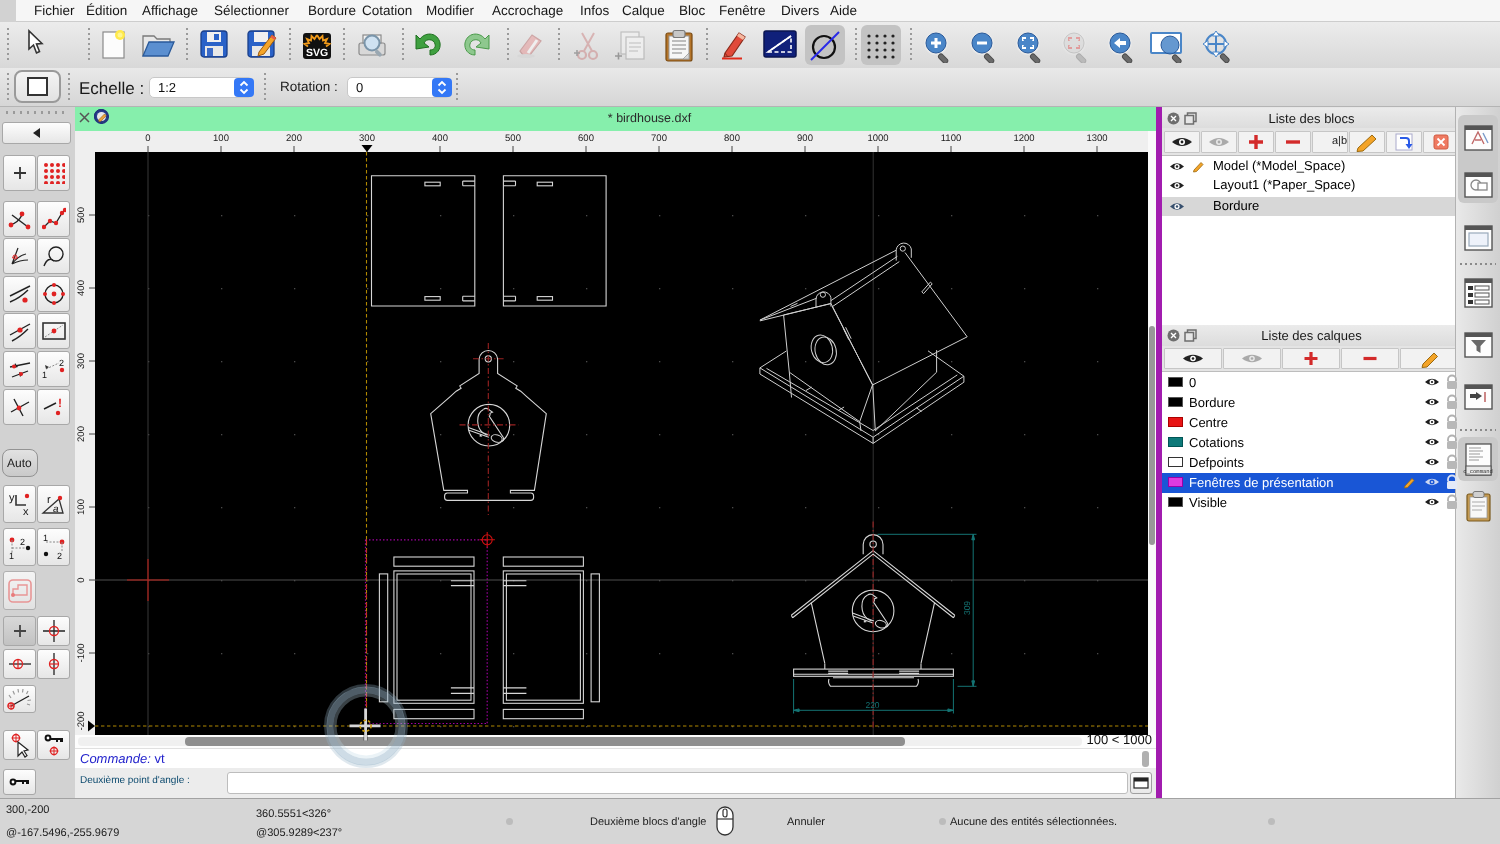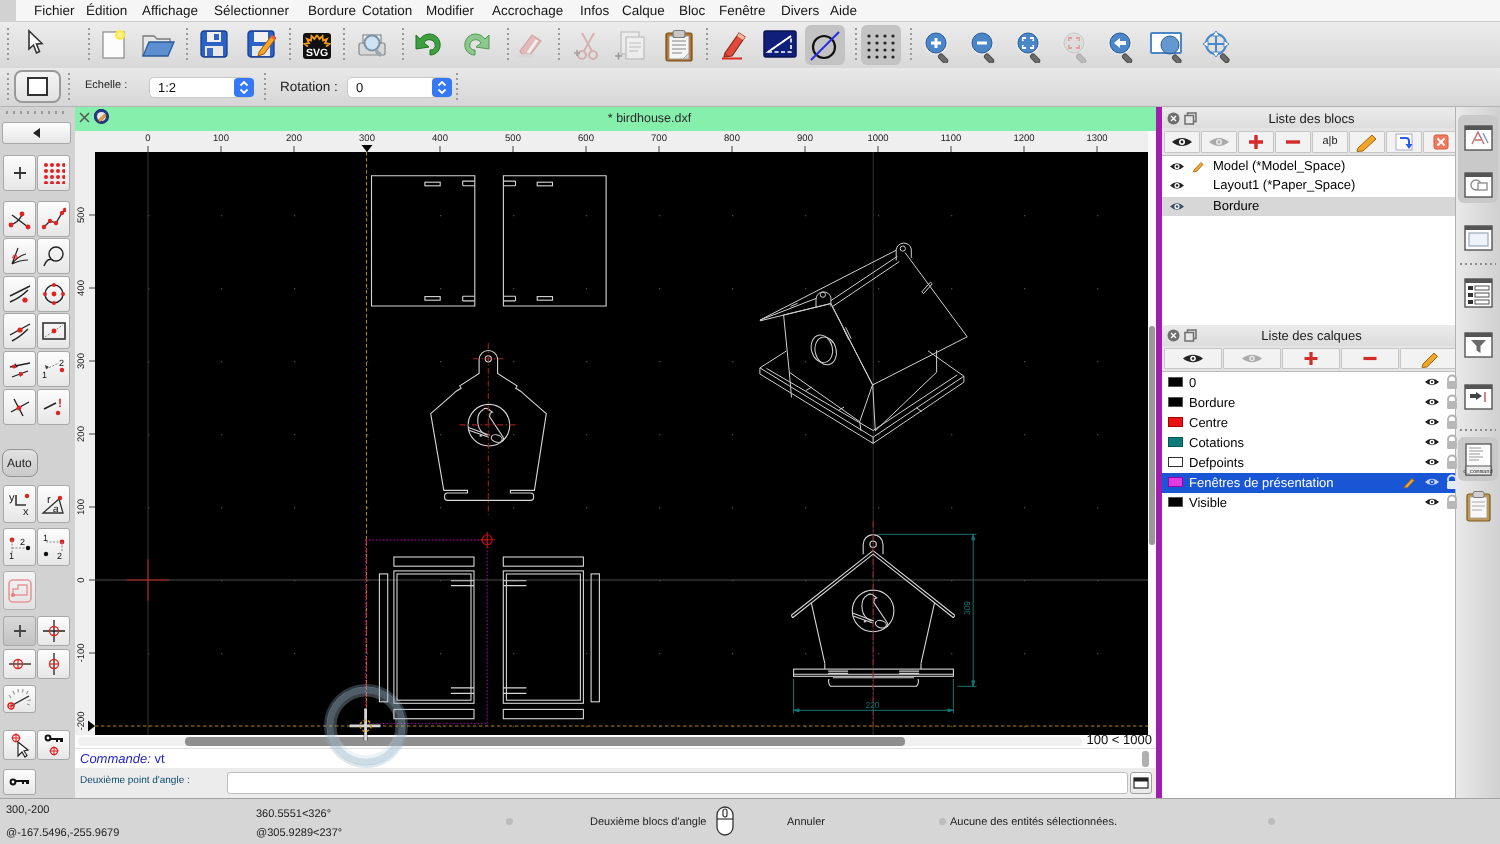--- a/index.html
+++ b/index.html
@@ -215,21 +215,21 @@
     </svg>
 </div>
 <div id="tb2">
 <div class="vsep2" style="left:7px"></div>
     <div class="vsep2" style="left:68px"></div>
     <div class="vsep2" style="left:264px"></div>
     <div class="vsep2" style="left:456px"></div>
 <div class="abs" style="left:14px;top:2px;width:47px;height:33px;border:2px solid #9a9a9a;border-radius:8px;background:linear-gradient(#f4f4f4,#e2e2e2)">
   <div class="abs" style="left:11px;top:5px;width:21px;height:19px;border:2px solid #333;background:#fff"></div>
 </div>
-<div class="abs" style="left:85px;top:11px;font-size:11px;color:#1a1a1a">Echelle :</div>
+<div class="abs" style="left:79px;top:11px;font-size:17px;color:#1a1a1a">Echelle :</div>
 <div class="abs" style="left:149px;top:9px;width:104px;height:21px;background:#fff;border:1px solid #c8c8c8;border-radius:5px;font-size:13px;color:#111">
       <span class="abs" style="left:8px;top:2px">1:2</span>
   <div class="abs" style="left:84px;top:0px;width:20px;height:19px;background:#3478f6;border-radius:4px"><svg width="20" height="19" viewBox="0 0 20 19">
           <path d="M6.5,7.5 L10,4 L13.5,7.5 M6.5,11.5 L10,15 L13.5,11.5" stroke="#fff" stroke-width="1.8" fill="none"></path>
         </svg></div>
 </div>
 <div class="abs" style="left:280px;top:11px;font-size:13.5px;color:#1a1a1a">Rotation :</div>
 <div class="abs" style="left:347px;top:9px;width:104px;height:21px;background:#fff;border:1px solid #c8c8c8;border-radius:5px;font-size:13px;color:#111">
       <span class="abs" style="left:8px;top:2px">0</span>
   <div class="abs" style="left:84px;top:0px;width:20px;height:19px;background:#3478f6;border-radius:4px"><svg width="20" height="19" viewBox="0 0 20 19">
@@ -711,21 +711,21 @@
           <path d="M7,10 Q17,2 27,10 Q17,18 7,10 Z" fill="#aaa"></path>
           <circle cx="17" cy="10" r="3" fill="#e8e8e8"></circle>
           <circle cx="17" cy="10" r="1.4" fill="#aaa"></circle>
         </svg></div>
   <div class="ptbtn" style="left:76px;top:3px;width:36px;height:22px"><svg width="34" height="20" viewBox="0 0 34 20">
           <path d="M17,3 v14 M10,10 h14" stroke="#d32a2a" stroke-width="3.4"></path>
         </svg></div>
   <div class="ptbtn" style="left:113px;top:3px;width:36px;height:22px"><svg width="34" height="20" viewBox="0 0 34 20">
           <path d="M10,10 h14" stroke="#d32a2a" stroke-width="3.4"></path>
         </svg></div>
-  <div class="ptbtn" style="left:150px;top:3px;width:36px;height:22px;font-size:11px;color:#222;text-align:center"><span style="position:relative;top:3px">a|b</span></div>
+  <div class="ptbtn" style="left:150px;top:3px;width:36px;height:22px;font-size:11px;color:#222;text-align:right"><span style="position:relative;top:3px">a|b</span></div>
   <div class="ptbtn" style="left:187px;top:3px;width:36px;height:22px"><svg width="34" height="20" viewBox="0 0 34 20">
           <path d="M8,16 L22,3 L26,7 L13,19 L7,19.5 Z" fill="#f4a428" stroke="#9a6a10" stroke-width="1"></path>
         </svg></div>
   <div class="ptbtn" style="left:224px;top:3px;width:36px;height:22px"><svg width="34" height="20" viewBox="0 0 34 20">
           <rect x="9" y="2" width="16" height="16" fill="#fff" stroke="#aac" stroke-width="1"></rect>
           <path d="M13,6 h6 a3,3 0 0 1 3,3 v3" fill="none" stroke="#2a5ae8" stroke-width="2"></path>
           <path d="M22,12 l-3.5,0 l3.5,5 l3.5,-5 z" fill="#2a5ae8"></path>
         </svg></div>
   <div class="ptbtn" style="left:261px;top:3px;width:36px;height:22px"><svg width="34" height="20" viewBox="0 0 34 20">
           <rect x="10" y="3" width="14" height="14" rx="2" fill="#ef7a62" stroke="#d05a42" stroke-width="1"></rect>

